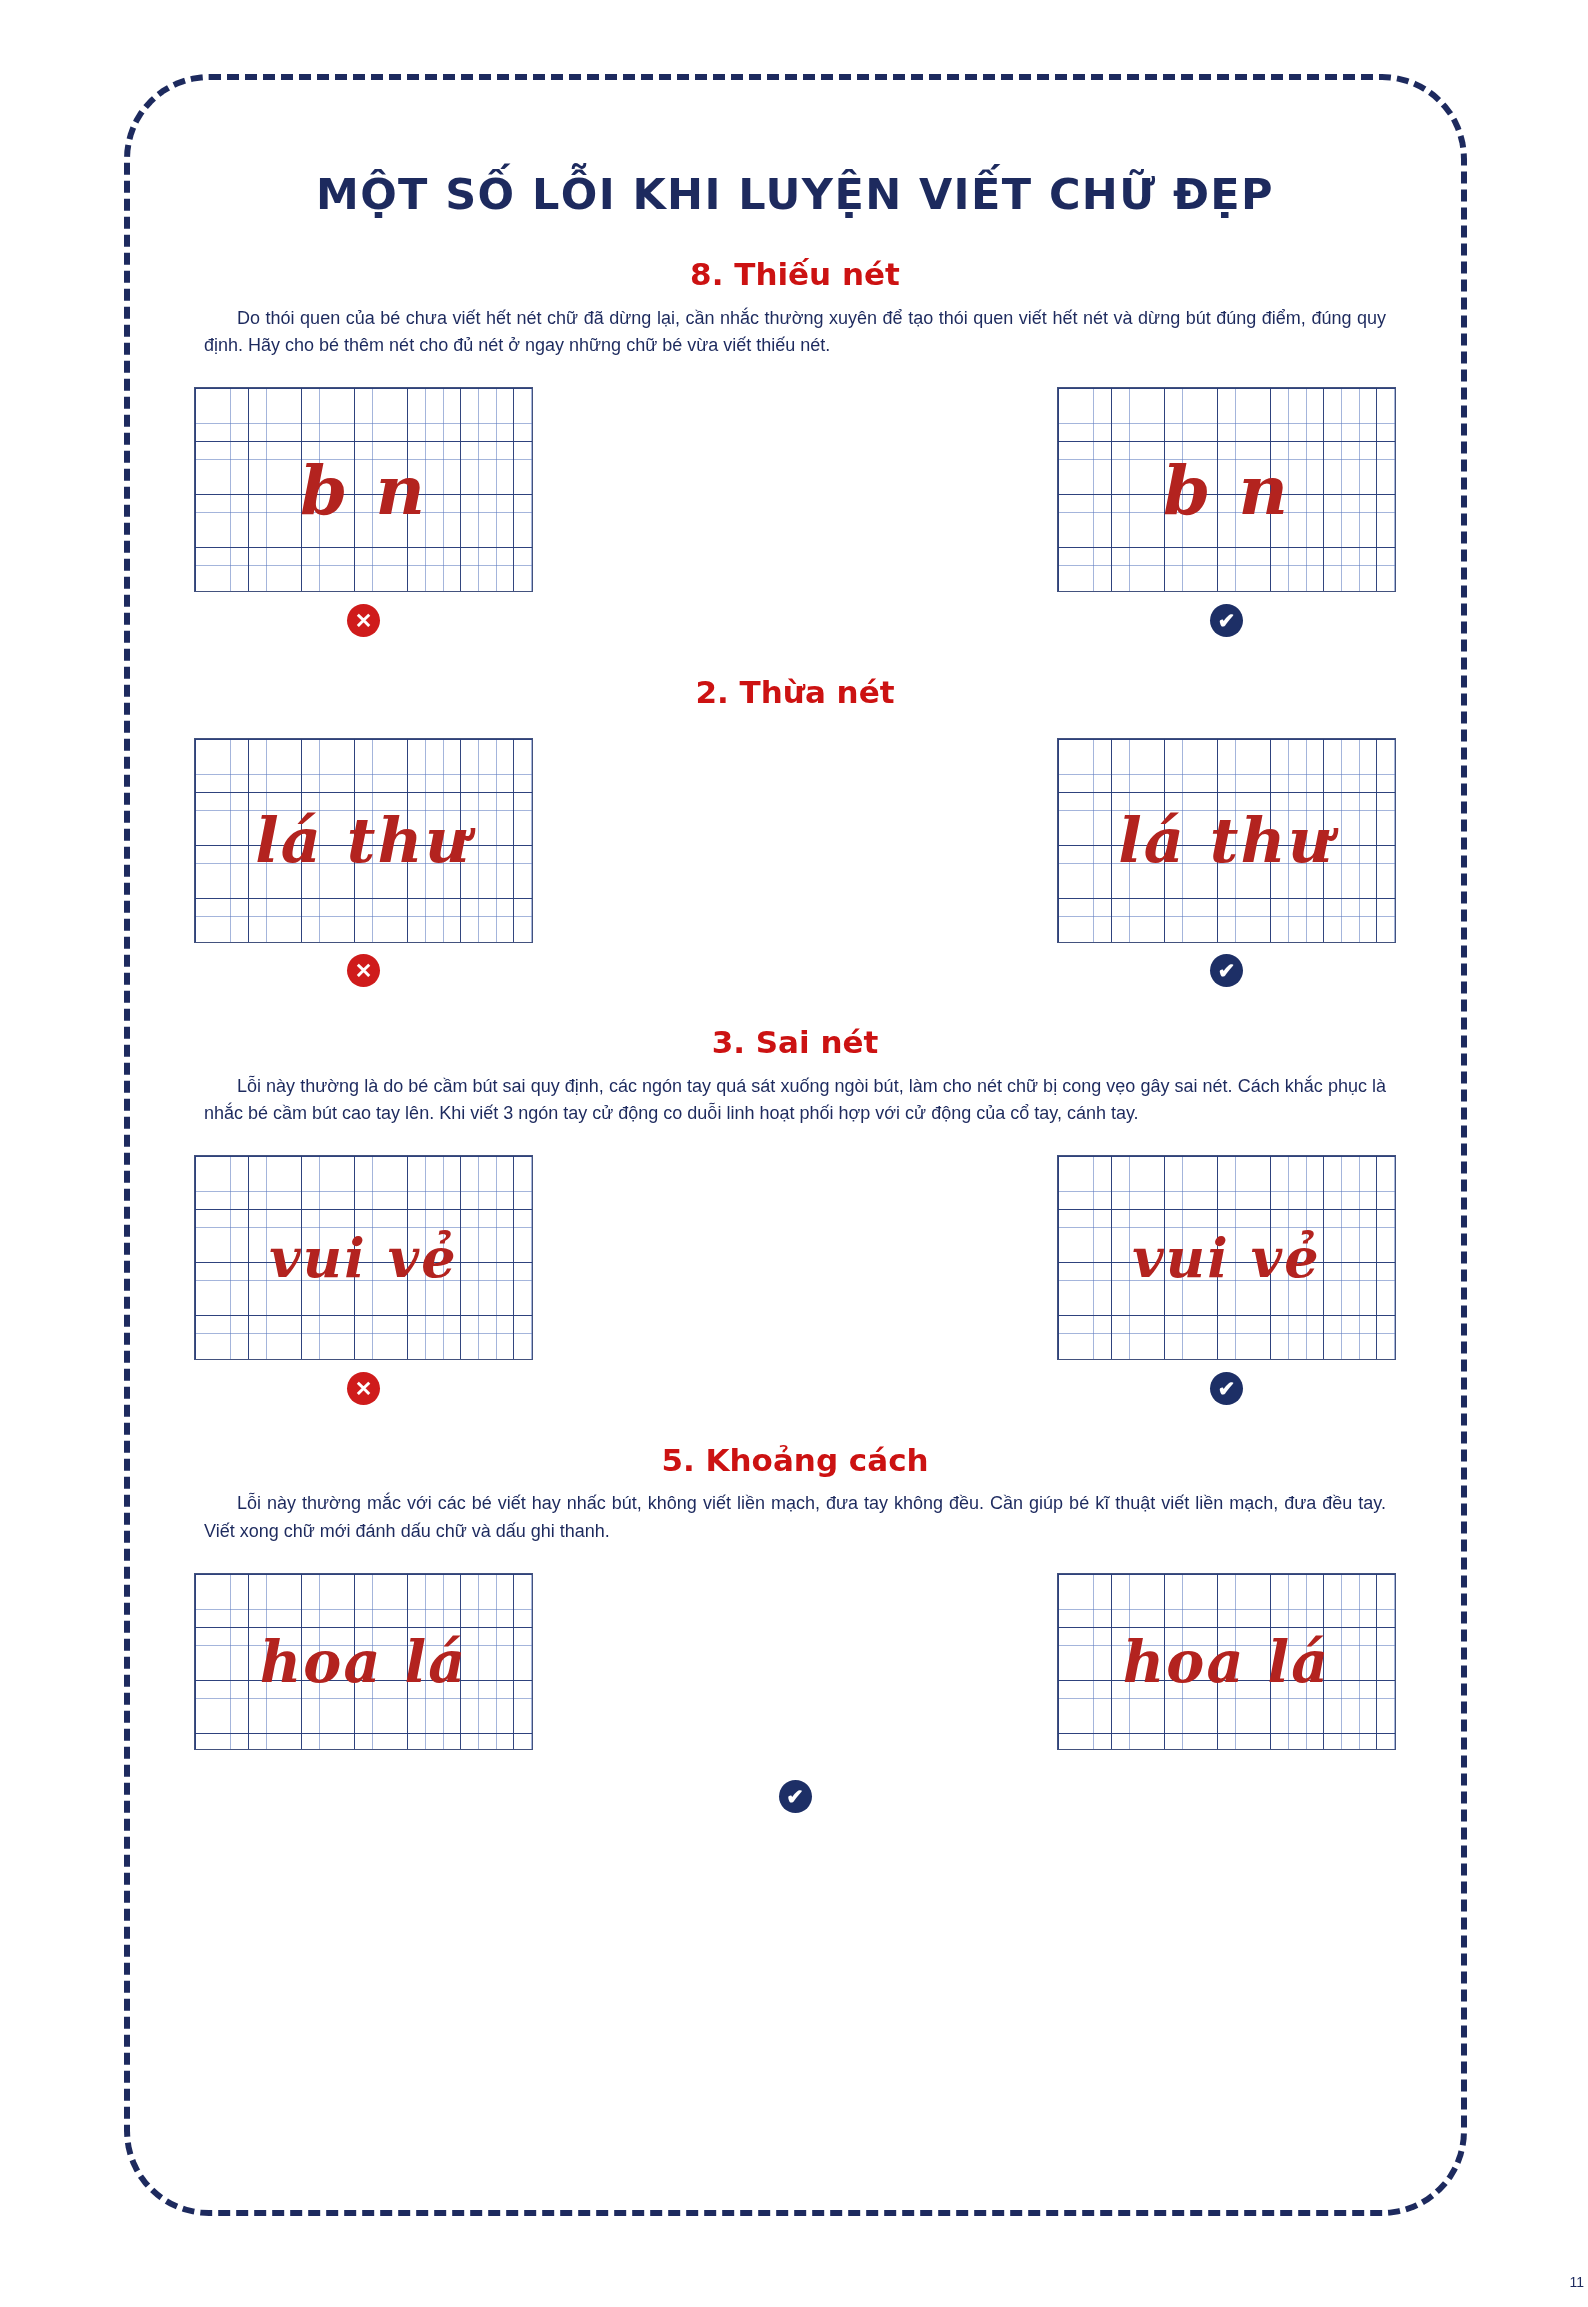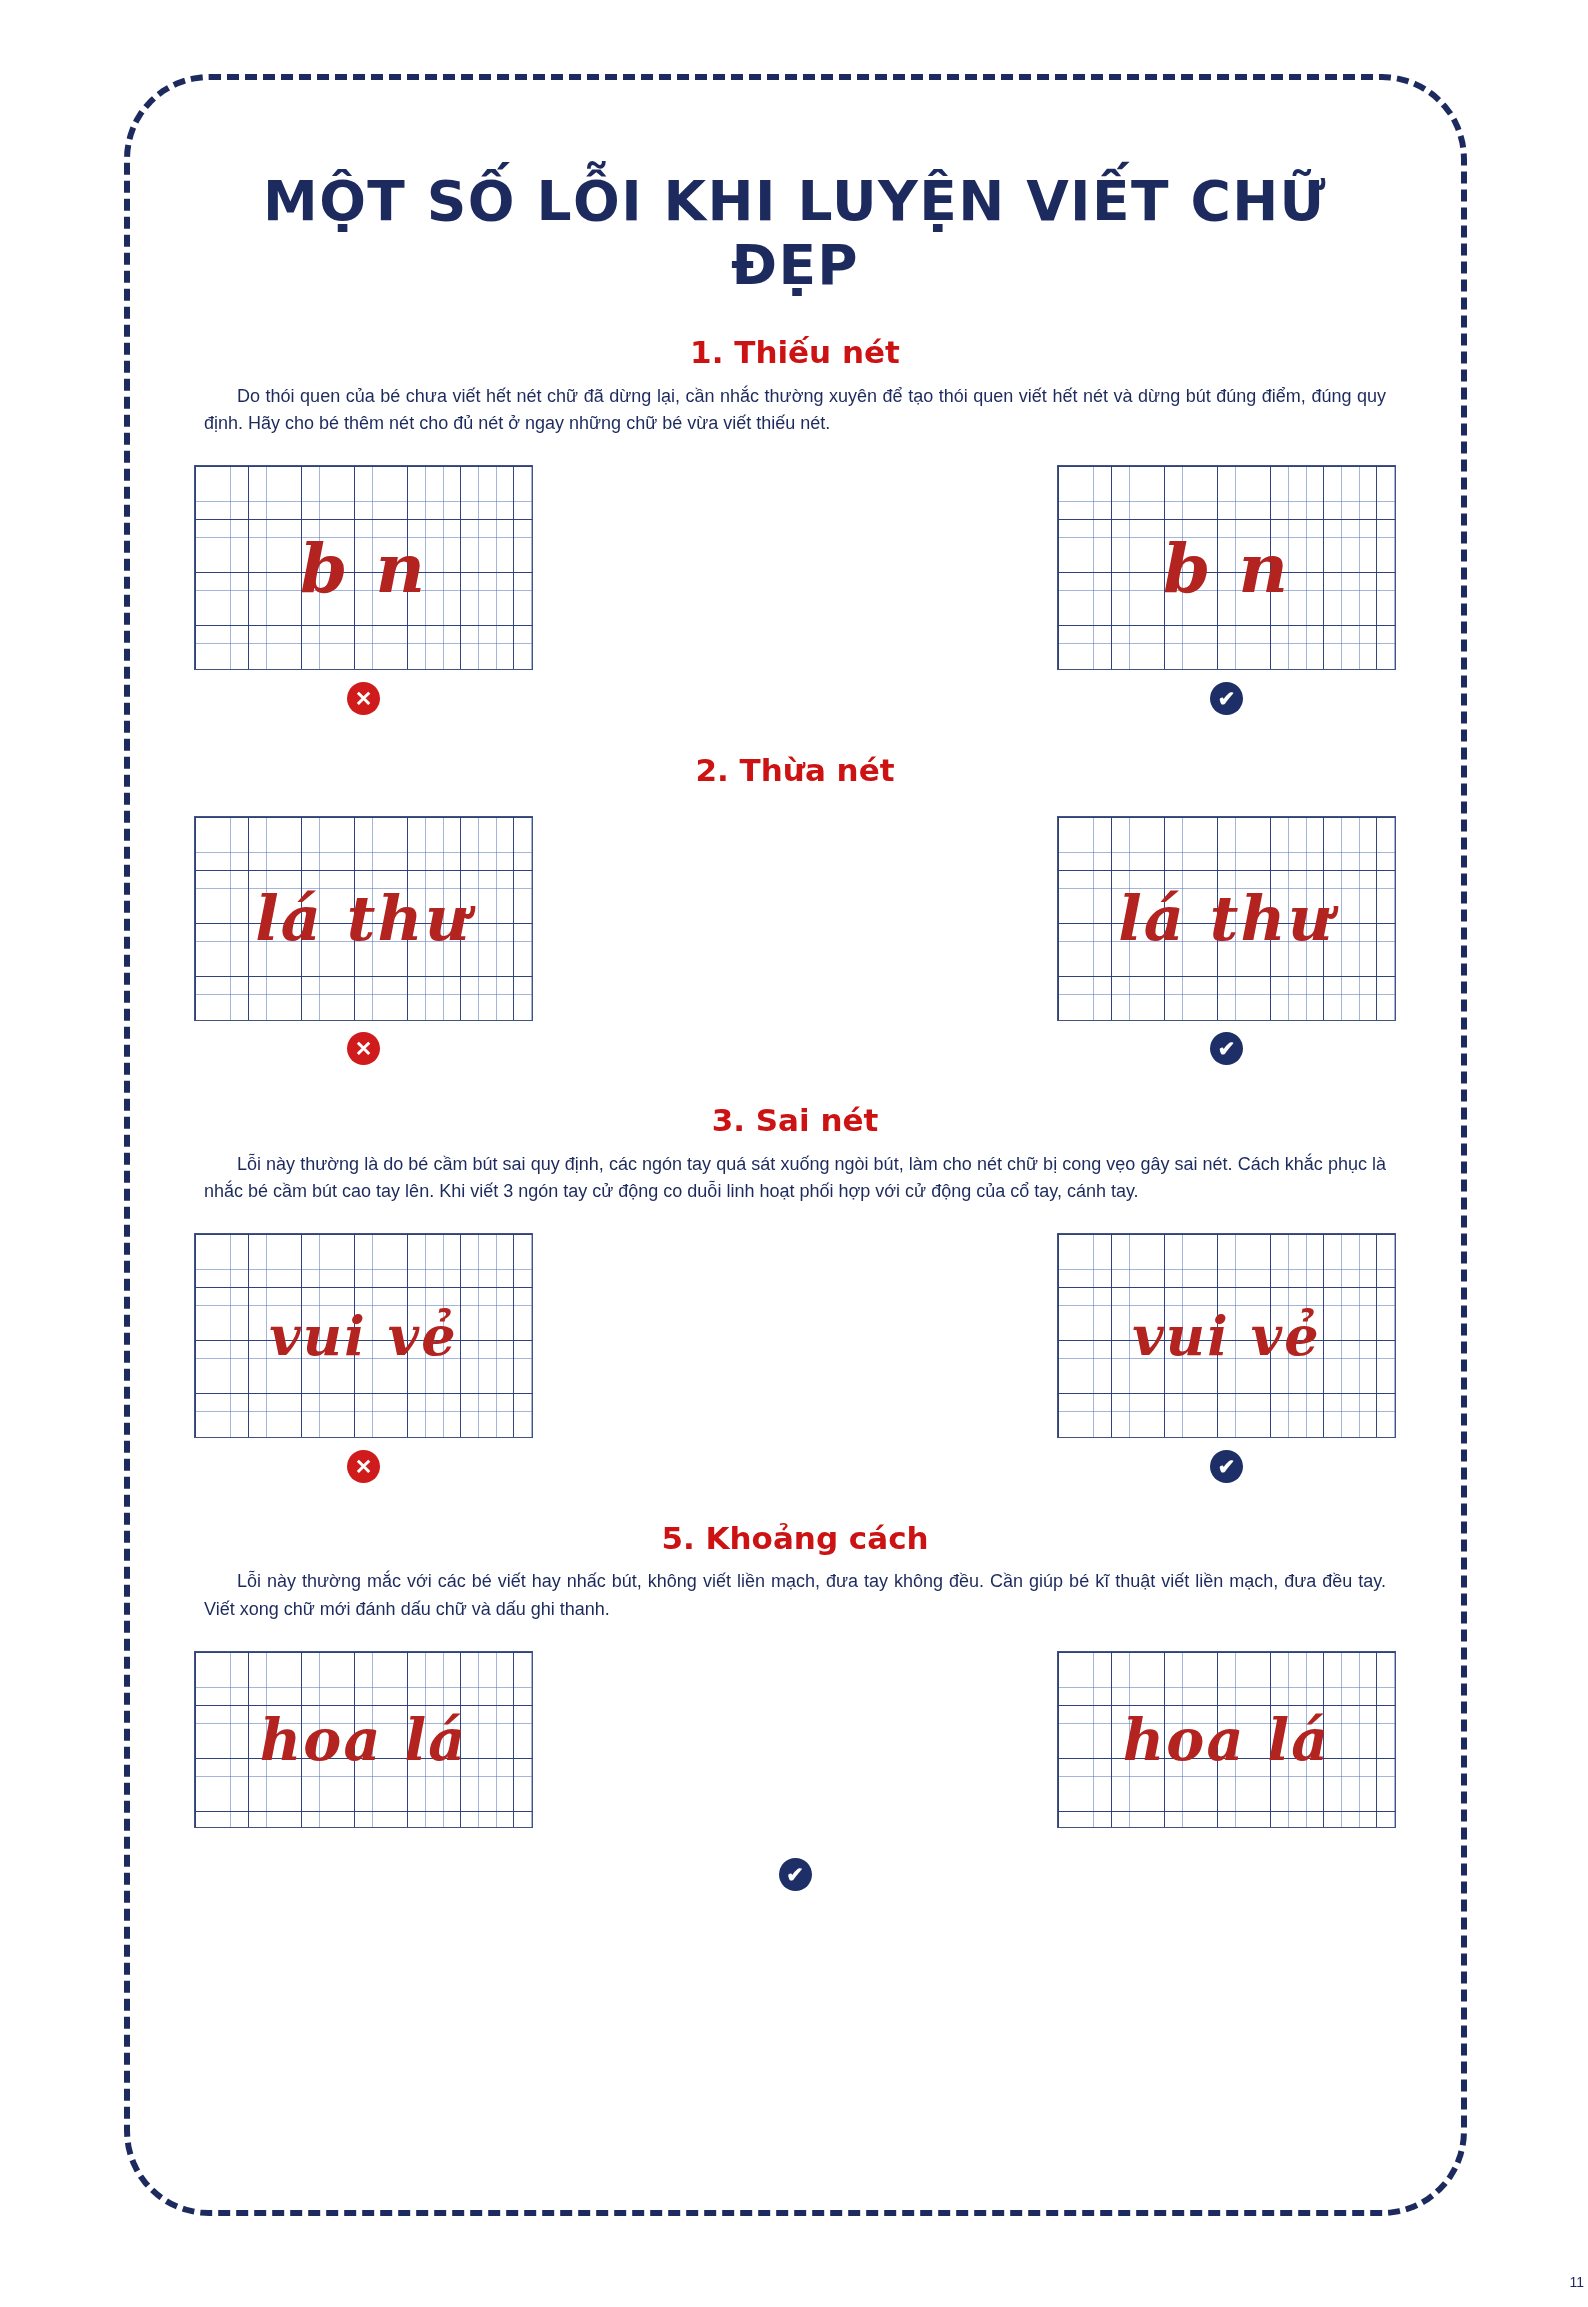--- a/index.html
+++ b/index.html
@@ -31,21 +31,21 @@
     box-sizing: border-box;
   }
   .content {
     position: absolute;
     left: 194px;
     top: 141px;
     width: 1202px;
   }
   .doc-title {
     text-align: center;
-    font-size: 55px;
+    font-size: 43px;
     font-weight: bold;
     letter-spacing: 1.4px;
     color: #1d2a5e;
     margin: 28px 0 0 0;
     font-family: "DejaVu Sans", sans-serif;
   }
   .section {
     margin-top: 37px;
   }
   .section-title {
@@ -139,21 +139,21 @@
 </head>
 <body>
 
 <div class="page">
   <div class="dashed-frame"></div>
 
   <div class="content">
     <h1 class="doc-title">MỘT SỐ LỖI KHI LUYỆN VIẾT CHỮ ĐẸP</h1>
 
     <div class="section">
-      <div class="section-title">1. Thiếu nét</div>
+      <div class="section-title">8. Thiếu nét</div>
       <div class="section-body">Do thói quen của bé chưa viết hết nét chữ đã dừng lại, cần nhắc thường xuyên để tạo thói quen viết hết nét và dừng bút đúng điểm, đúng quy định. Hãy cho bé thêm nét cho đủ nét ở ngay những chữ bé vừa viết thiếu nét.</div>
       <div class="examples">
         <div class="example">
           <div class="grid-box" style="width:339px;height:205px">
             <div class="fine"></div>
             <div class="coarse"></div>
             <div class="hand" style="font-size:68px">b n</div>
           </div>
           <div class="mark wrong">✕</div>
         </div>

